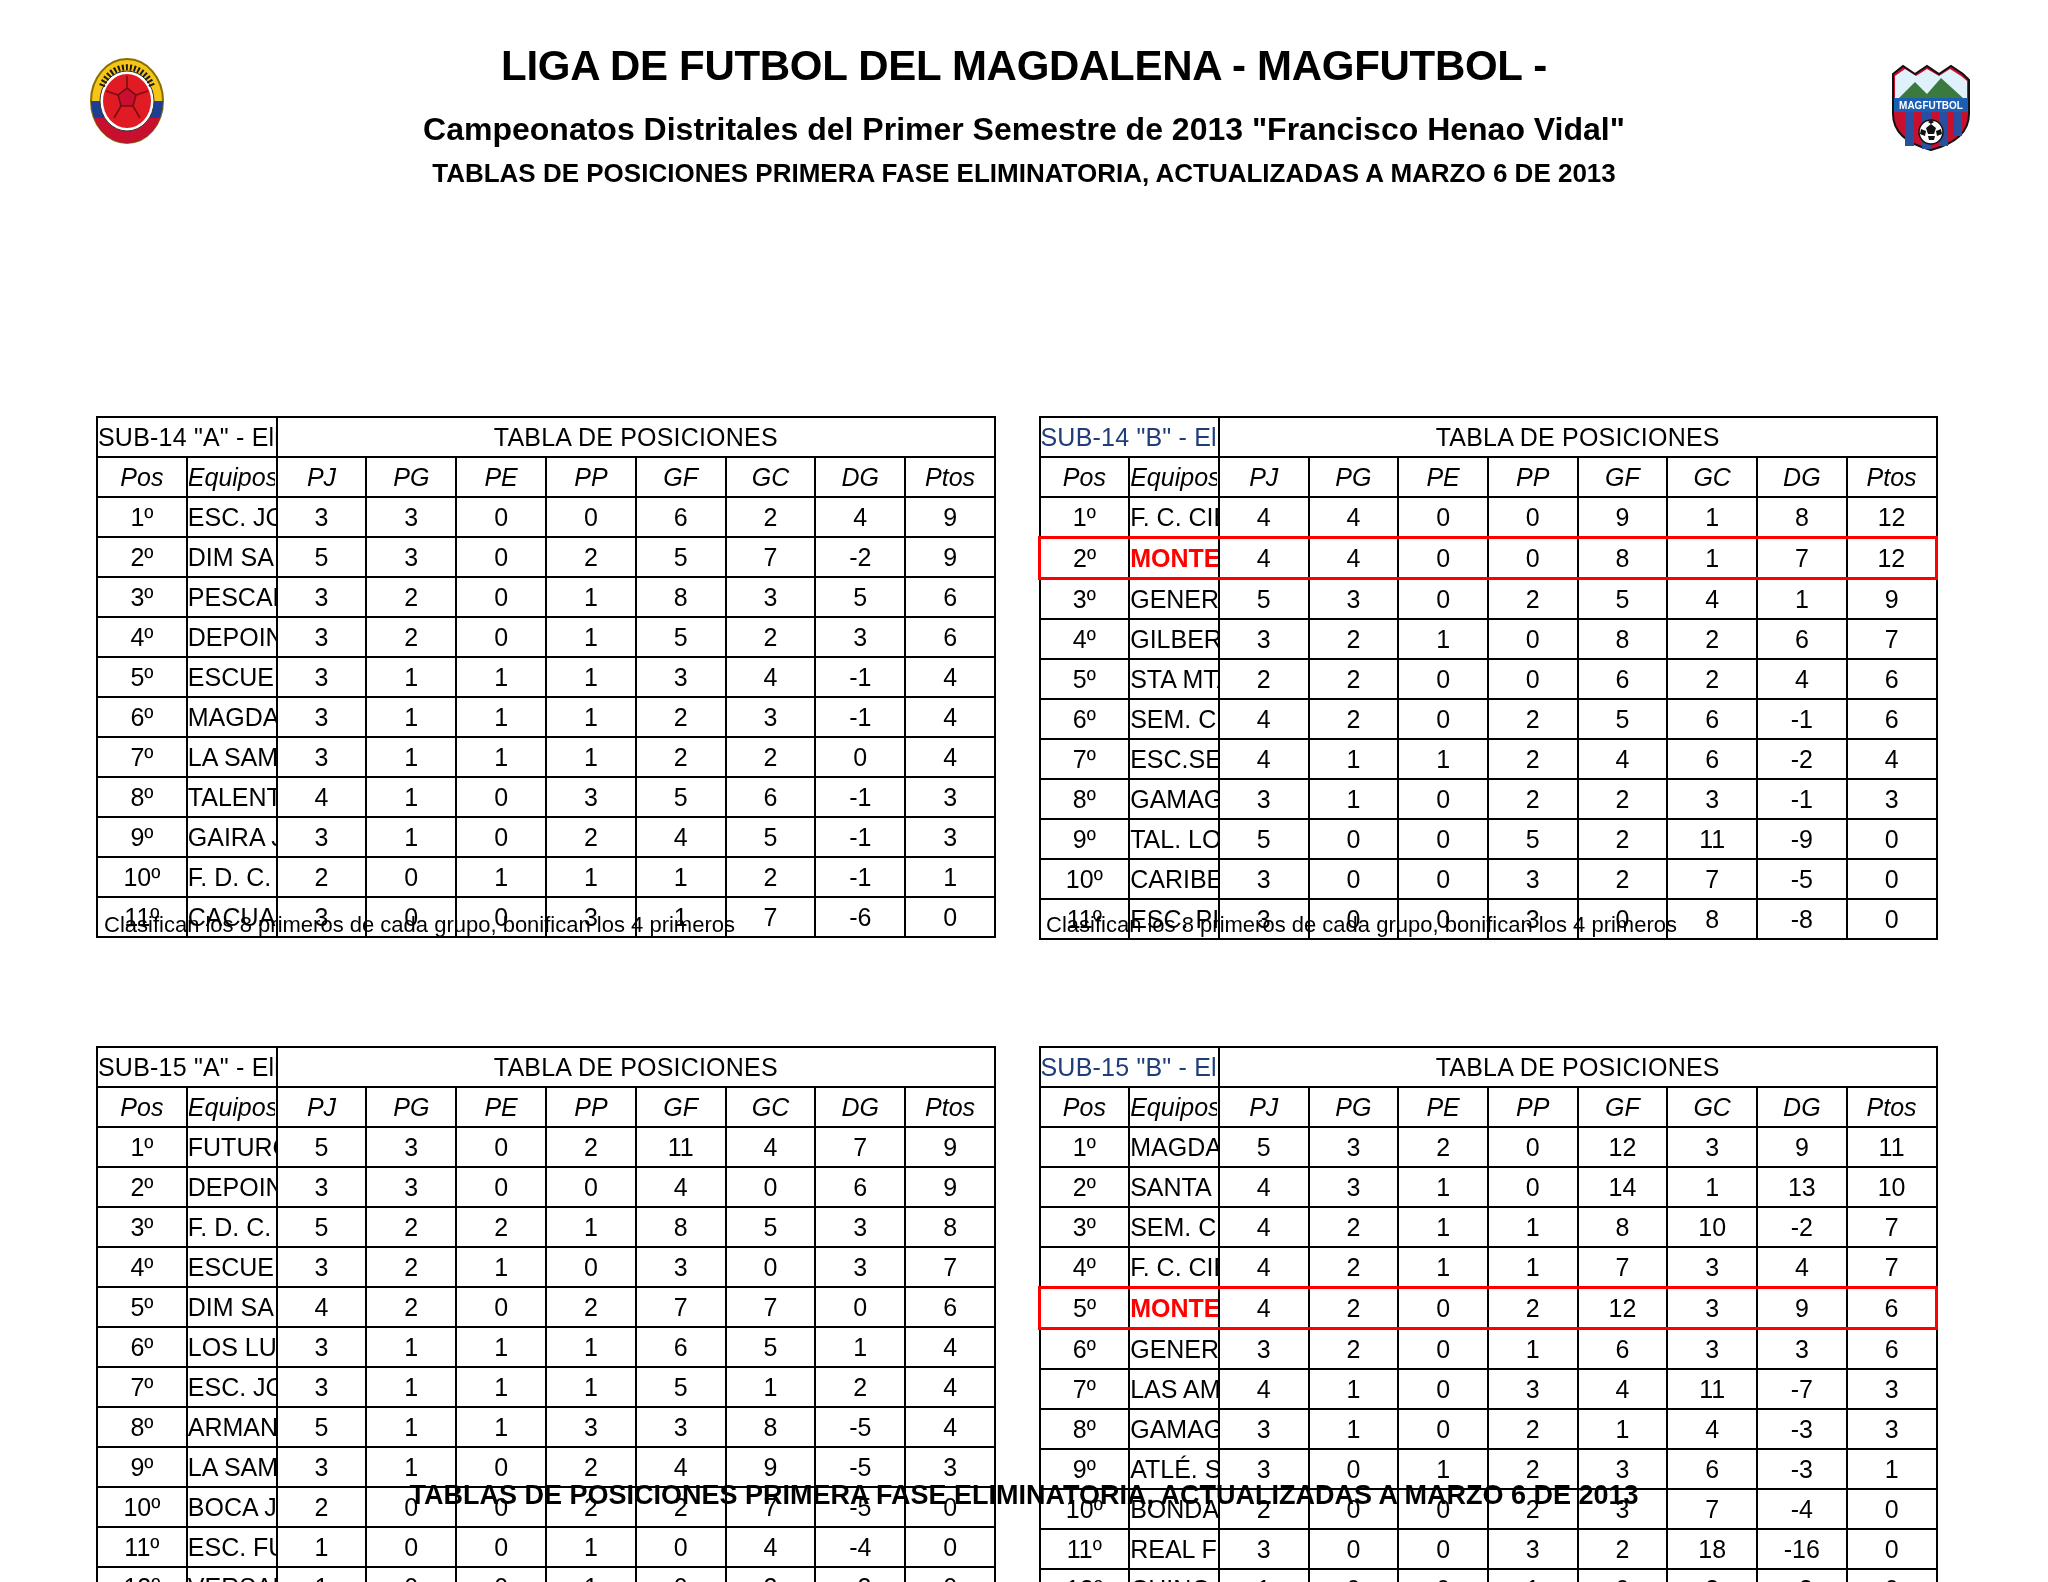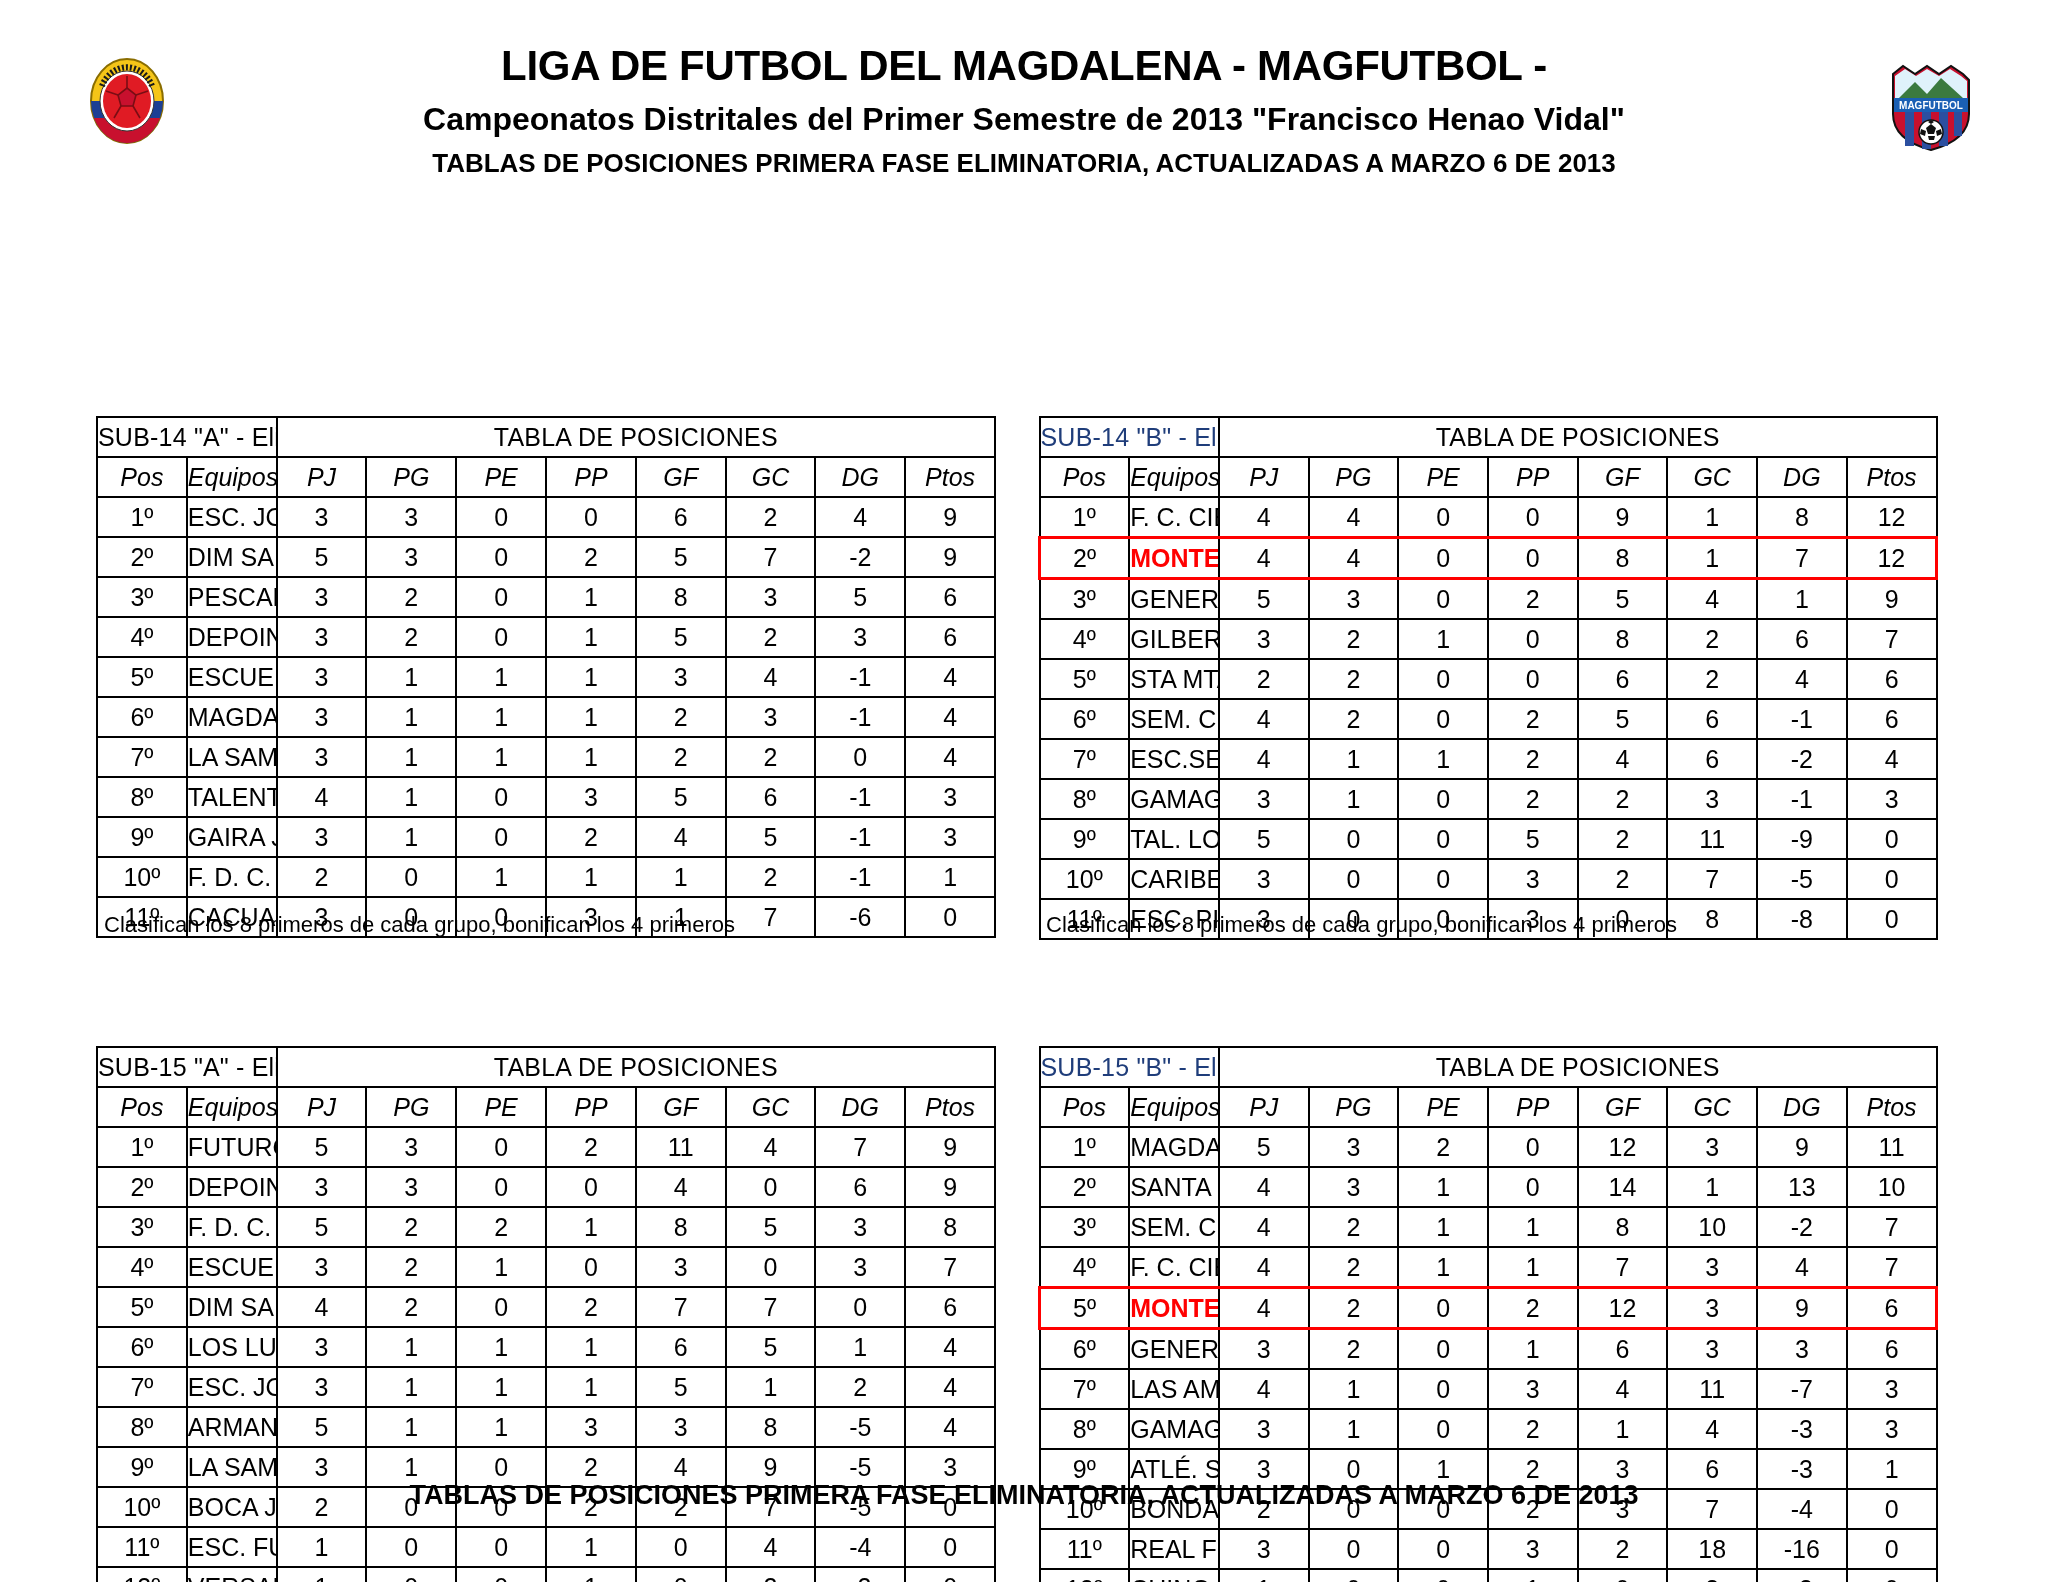--- a/index.html
+++ b/index.html
@@ -34,21 +34,21 @@
     font-size: 42px;
     font-weight: bold;
     letter-spacing: -0.3px;
     line-height: 1.12;
     white-space: nowrap;
   }
   .title-sub {
     font-size: 32px;
     font-weight: bold;
     line-height: 1.25;
-    margin-top: 10px;
+    margin-top: 20px;
     white-space: nowrap;
   }
   .title-third {
     font-size: 26px;
     font-weight: bold;
     line-height: 1.25;
     margin-top: 8px;
     white-space: nowrap;
   }
 
@@ -120,21 +120,21 @@
     font-weight: bold;
     font-style: italic;
   }
 
   
   .c-pos  { width: 74px;  font-size: 25px; }
   .c-team { width: 340px; text-align: left; padding-left: 8px; font-size: 25px; }
   .c-num  { width: 56px; }
   .c-pts  { width: 76px; font-weight: bold; }
 
-  td.c-team-head { text-align: center; padding-left: 0; }
+  td.c-team-head { text-align: center; padding-left: 0; border-radius: 13px; }
 
   
   tr.hl-red td {
     border-top: 3px solid #ff0000;
     border-bottom: 3px solid #ff0000;
   }
   tr.hl-red td.c-pos  { border-left: 3px solid #ff0000; }
   tr.hl-red td.c-pts  { border-right: 3px solid #ff0000; }
   tr.hl-red td.c-team { color: #ff0000; font-weight: bold; }
 

